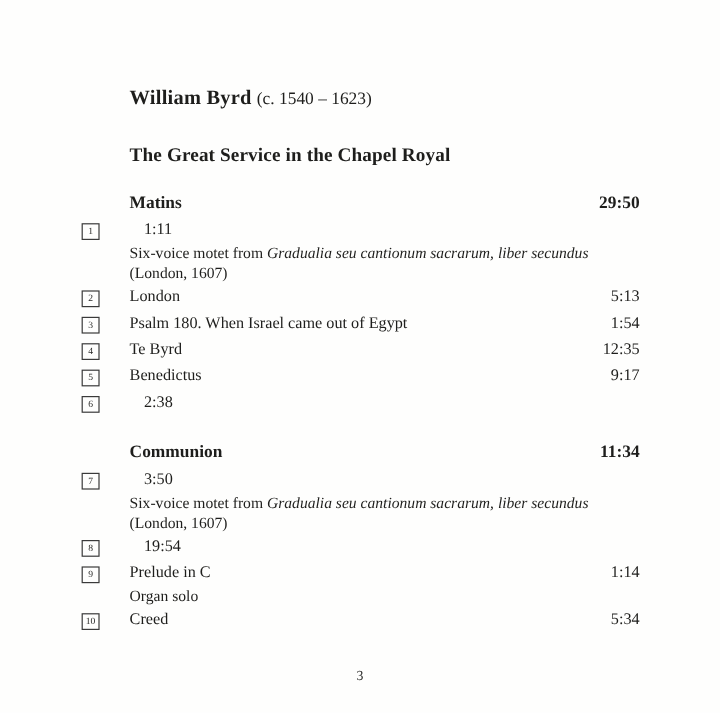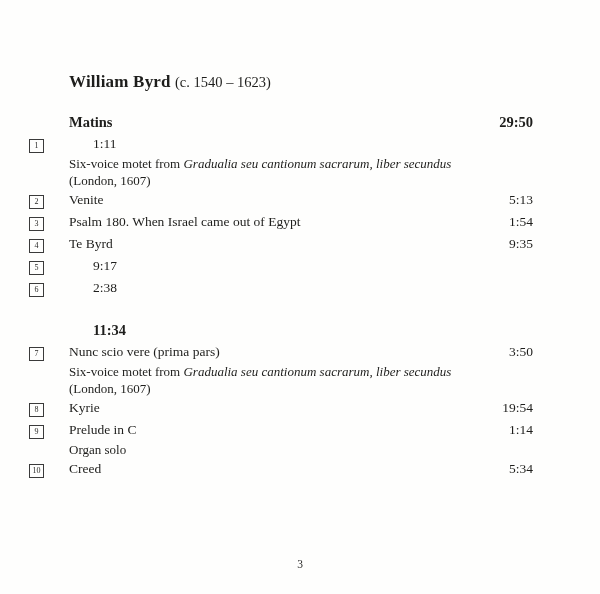--- a/index.html
+++ b/index.html
@@ -5,41 +5,41 @@
   html, body { margin: 0; padding: 0; background: #ffffff; }
   .page {
     position: relative;
     width: 600px;
     height: 594px;
     background: #fefefd;
     color: #1e1e1c;
     font-family: "Liberation Serif", "DejaVu Serif", serif;
     overflow: hidden;
   }
-  .content { padding: 70px 67px 0 29px; }
+  .content { padding: 70px 67px 0 68px; }
   .indent { margin-left: 40px; }
 
   .composer-line { font-size: 17px; line-height: 24px; }
   .composer-name { font-weight: bold; letter-spacing: 0.2px; }
   .composer-dates { font-size: 14.5px; }
 
   .album-title {
     margin-top: 24px;
     font-size: 16px;
     font-weight: bold;
     line-height: 22px;
     letter-spacing: 0.1px;
   }
 
   .tracklist { margin-top: 17px; }
 
   .row { display: flex; align-items: flex-start; line-height: 22px; font-size: 13.5px; }
   .numcol { flex: 0 0 40px; width: 40px; }
   .titlecol { flex: 1 1 auto; }
-  .timecol { margin-left: 24px; white-space: nowrap; }
+  .timecol { margin-left: 12px; white-space: nowrap; }
 
   .row.heading { font-weight: bold; font-size: 14.5px; }
   .row.note { line-height: 17px; font-size: 13px; }
   .it { font-style: italic; font-family: Liberation Serif, serif; }
 
   .numbox {
     display: inline-flex;
     align-items: center;
     justify-content: center;
     min-width: 11px;
@@ -68,20 +68,21 @@
 <body>
 
 <div class="page">
   <div class="content">
 
     <div class="composer-line indent">
       <span class="composer-name">William Byrd</span>
       <span class="composer-dates">(c. 1540 – 1623)</span>
     </div>
 
+    <div class="album-title indent">The Great Service in the Chapel Royal</div>
 
     <div class="tracklist">
 
       <div class="row heading">
         <div class="numcol"></div>
         <div class="titlecol">Matins</div>
         <div class="timecol">29:50</div>
       </div>
 
       <div class="row track">
@@ -96,80 +97,80 @@
       </div>
       <div class="row note">
         <div class="numcol"></div>
         <div class="titlecol">(London, 1607)</div>
       </div>
 
       <div class="row track">
         <div class="numcol"><span class="numbox">
               <span>2</span>
             </span></div>
-        <div class="titlecol">Venite</div>
+        <div class="titlecol">London</div>
         <div class="timecol">5:13</div>
       </div>
 
       <div class="row track">
         <div class="numcol"><span class="numbox">
               <span>3</span>
             </span></div>
         <div class="titlecol">Psalm 180. When Israel came out of Egypt</div>
         <div class="timecol">1:54</div>
       </div>
 
       <div class="row track">
         <div class="numcol"><span class="numbox">
               <span>4</span>
             </span></div>
         <div class="titlecol">Te Byrd</div>
-        <div class="timecol">9:35</div>
+        <div class="timecol">12:35</div>
       </div>
 
       <div class="row track">
         <div class="numcol"><span class="numbox">
               <span>5</span>
             </span></div>
+        <div class="titlecol">Benedictus</div>
         <div class="timecol">9:17</div>
       </div>
 
       <div class="row track">
         <div class="numcol"><span class="numbox">
               <span>6</span>
             </span></div>
         <div class="timecol">2:38</div>
       </div>
 
       <div class="row heading section-gap">
         <div class="numcol"></div>
+        <div class="titlecol">Communion</div>
         <div class="timecol">11:34</div>
       </div>
 
       <div class="row track">
         <div class="numcol"><span class="numbox">
               <span>7</span>
             </span></div>
-        <div class="titlecol">Nunc scio vere (prima pars)</div>
         <div class="timecol">3:50</div>
       </div>
       <div class="row note">
         <div class="numcol"></div>
         <div class="titlecol"><span>Six-voice motet from </span><span class="it">Gradualia seu cantionum sacrarum, liber secundus</span></div>
       </div>
       <div class="row note">
         <div class="numcol"></div>
         <div class="titlecol">(London, 1607)</div>
       </div>
 
       <div class="row track">
         <div class="numcol"><span class="numbox">
               <span>8</span>
             </span></div>
-        <div class="titlecol">Kyrie</div>
         <div class="timecol">19:54</div>
       </div>
 
       <div class="row track">
         <div class="numcol"><span class="numbox">
               <span>9</span>
             </span></div>
         <div class="titlecol">Prelude in C</div>
         <div class="timecol">1:14</div>
       </div>

